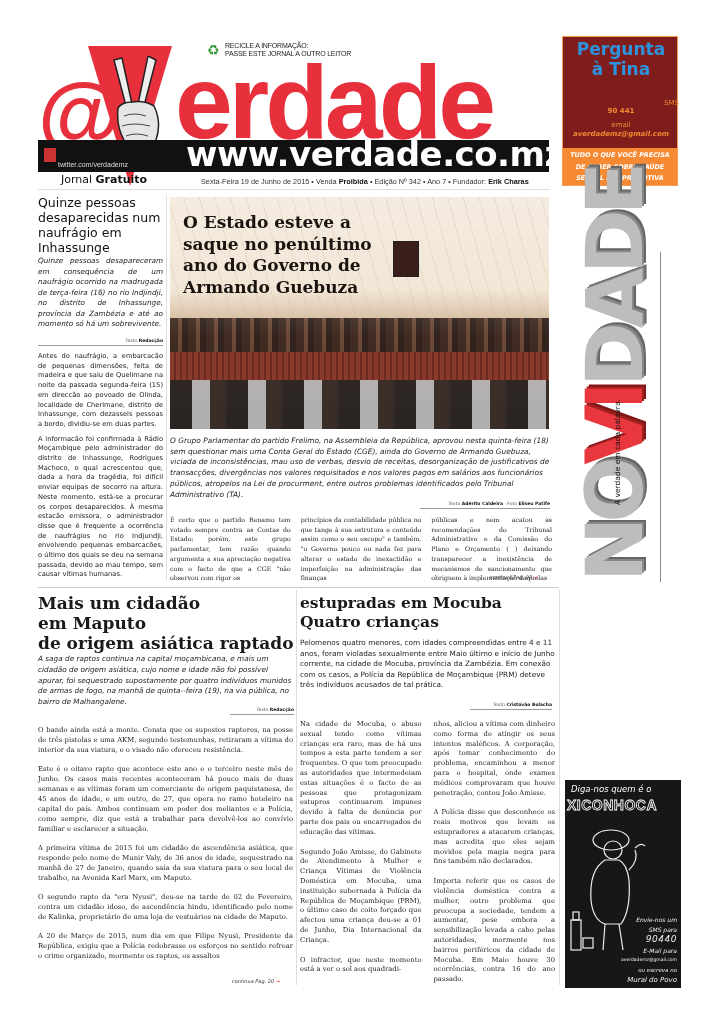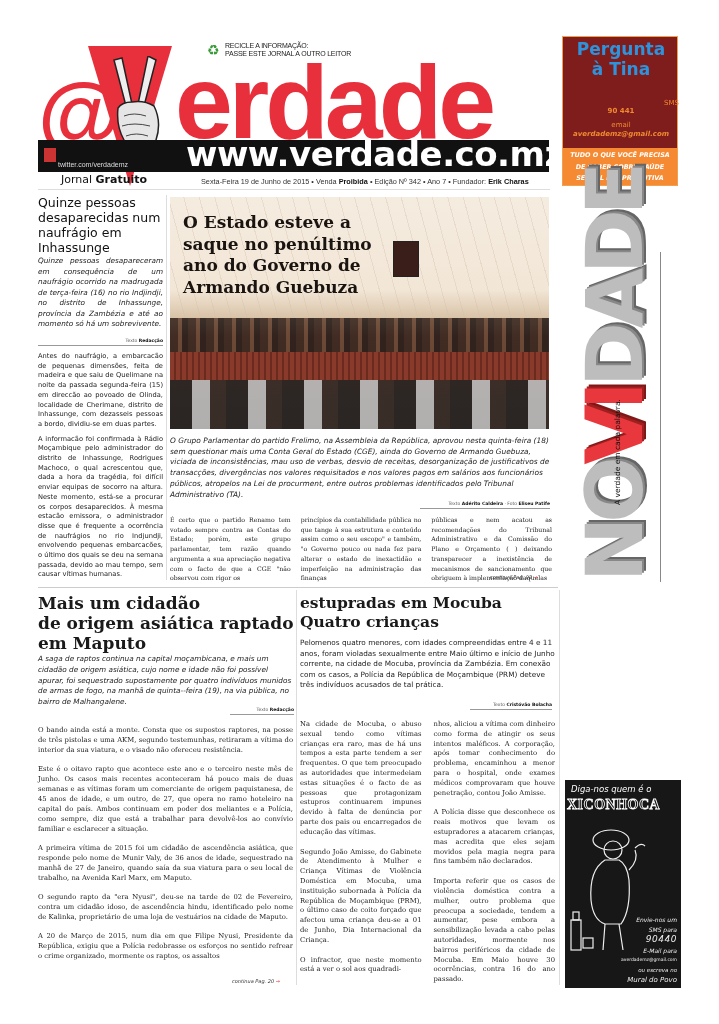--- a/index.html
+++ b/index.html
@@ -81,21 +81,21 @@
   .a3-lead { position:absolute; left:300px; top:638px; width:257px; font-family:"DejaVu Sans", sans-serif; font-size:7.3px; line-height:10.5px; color:#222; }
   .a3-credit { position:absolute; left:470px; top:702px; width:82px; text-align:right; font-size:4.5px; color:#555; border-bottom:1px solid #999; padding-bottom:2px; }
   .a3-credit b { color:#111; }
   .a3-body { position:absolute; left:300px; top:720px; width:255px; display:flex; gap:12px; font-family:"DejaVu Serif", serif; font-size:6.8px; line-height:9.8px; text-align:justify; color:#222; }
   .a3-body > div { flex:1; }
   .a3-body p { margin-bottom:10px; }
 
   
   .xico { position:absolute; left:565px; top:780px; width:116px; height:208px; background:#171717; color:#fff; overflow:hidden; }
   .xico-top { position:absolute; left:6px; top:4px; font-family:"DejaVu Sans", sans-serif; font-style:italic; font-size:8.5px; color:#fff; }
-  .xico-brand { position:absolute; left:2px; top:17px; width:112px; font-family:Liberation Serif, serif; font-weight:bold; font-size:14px; color:#171717; -webkit-text-stroke:0.8px #fff; letter-spacing:0.5px; }
+  .xico-brand { position:absolute; left:2px; top:17px; width:112px; font-family:Liberation Sans, sans-serif; font-weight:bold; font-size:14px; color:#171717; -webkit-text-stroke:0.8px #fff; letter-spacing:0.5px; }
   .xico-figure { position:absolute; left:4px; top:40px; width:78px; height:140px; }
   .xico-r { position:absolute; right:4px; text-align:right; font-family:"DejaVu Sans", sans-serif; font-style:italic; color:#eee; }
   .x1 { top:136px; font-size:6px; }
   .x2 { top:146px; font-size:6px; }
   .x3 { top:154px; font-size:9px; letter-spacing:0.5px; }
   .x4 { top:167px; font-size:6px; }
   .x5 { top:177px; font-size:4.5px; font-style:normal; }
   .x6 { top:187px; font-size:5.5px; }
   .x7 { top:196px; font-size:7px; }
 </style>
@@ -202,22 +202,22 @@
   </div>
   <div class="nov-vline"></div>
   <div class="nov-slogan">A verdade em cada palavra.</div>
 </div>
 
 <div class="h-rule" style="left:38px; top:587px; width:520px;"></div>
 
 <div>
   <div class="a2-title">
     <div>Mais um cidadão</div>
+    <div>em Maputo</div>
     <div>de origem asiática raptado</div>
-    <div>em Maputo</div>
   </div>
   <div class="a2-lead">A saga de raptos continua na capital moçambicana, e mais um cidadão de origem asiática, cujo nome e idade não foi possível apurar, foi sequestrado supostamente por quatro indivíduos munidos de armas de fogo, na manhã de quinta--feira (19), na via pública, no bairro de Malhangalene.</div>
   <div class="a2-credit">
     <span>Texto</span>
     <b>Redacção</b>
   </div>
   <div class="a2-body">
     <p>O bando ainda está a monte. Consta que os supostos raptores, na posse de três pistolas e uma AKM, segundo testemunhas, retiraram a vítima do interior da sua viatura, e o visado não ofereceu resistência.</p>
     <p>Este é o oitavo rapto que acontece este ano e o terceiro neste mês de Junho. Os casos mais recentes aconteceram há pouco mais de duas semanas e as vítimas foram um comerciante de origem paquistanesa, de 45 anos de idade, e um outro, de 27, que opera no ramo hoteleiro na capital do país. Ambos continuam em poder dos meliantes e a Polícia, como sempre, diz que está a trabalhar para devolvê-los ao convívio familiar e esclarecer a situação.</p>
     <p>A primeira vítima de 2015 foi um cidadão de ascendência asiática, que responde pelo nome de Munir Valy, de 36 anos de idade, sequestrado na manhã de 27 de Janeiro, quando saía da sua viatura para o seu local de trabalho, na Avenida Karl Marx, em Maputo.</p>

